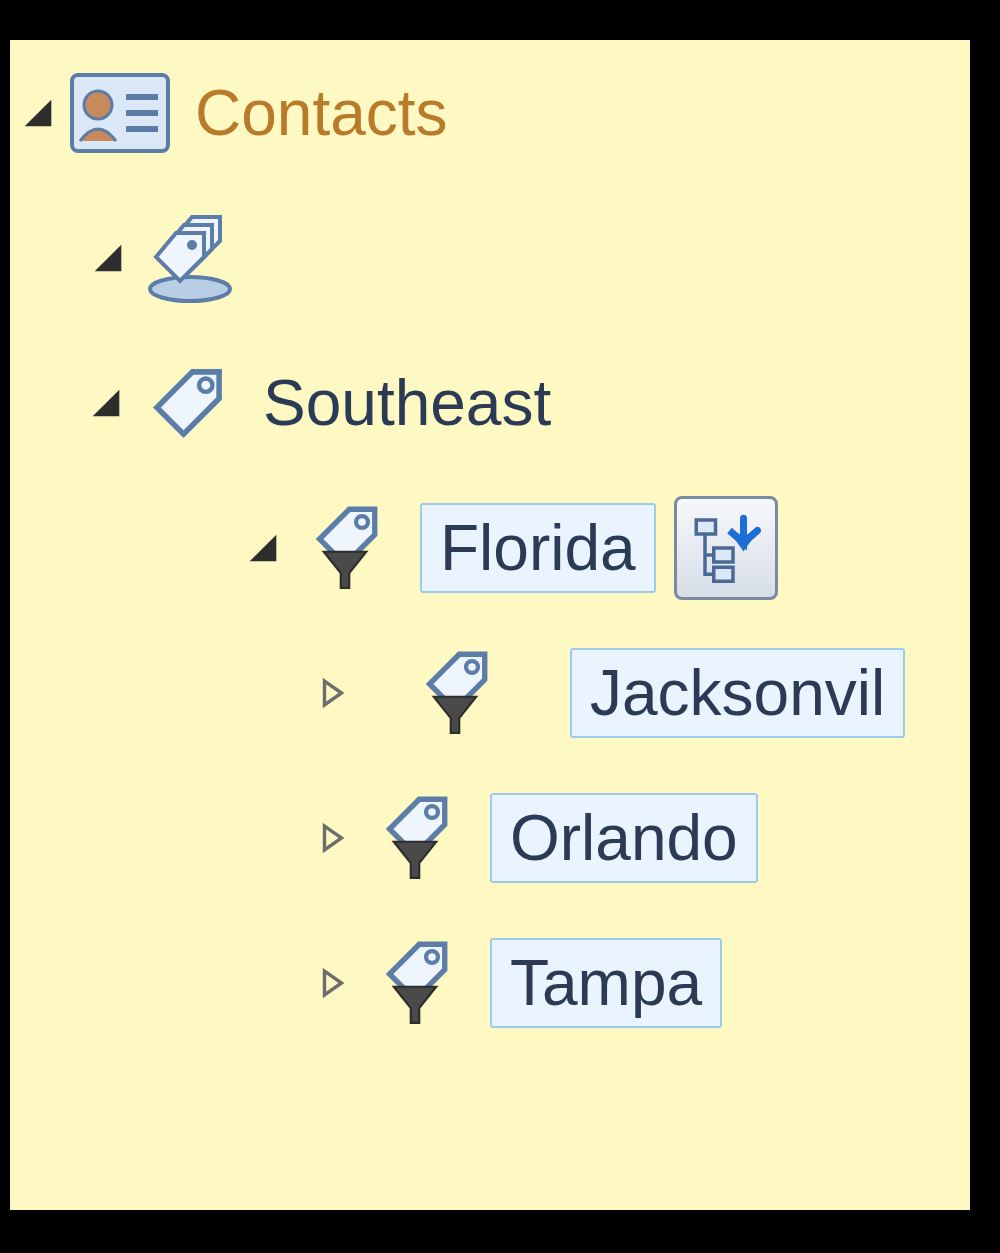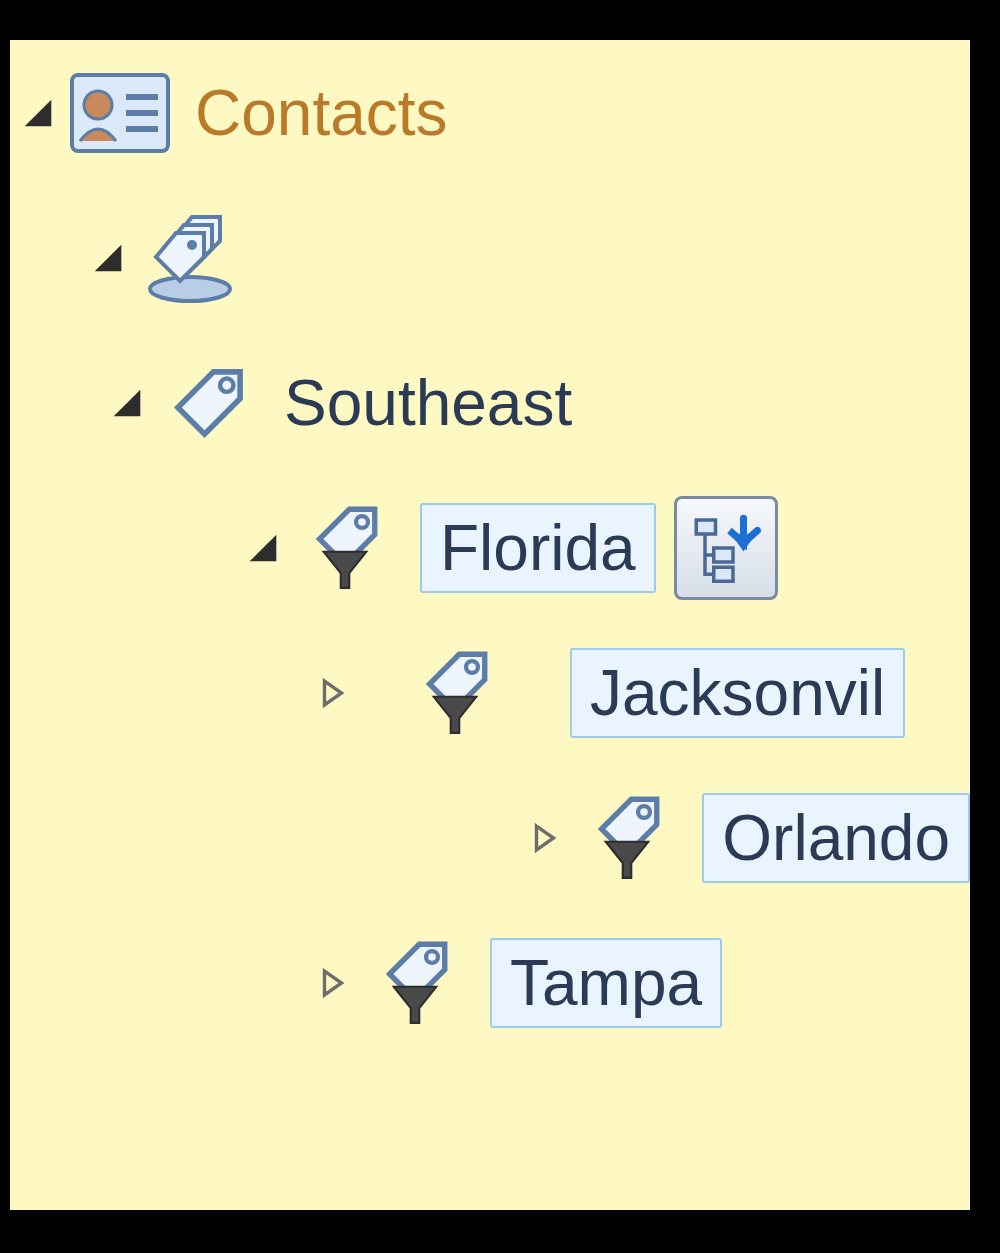--- a/index.html
+++ b/index.html
@@ -109,21 +109,21 @@
           <circle cx="28" cy="10" r="2.5" fill="#5b7da8"></circle>
         </g>
         <g transform="translate(-2,6)">
           <path d="M20 4 L34 4 L34 16 L22 28 L10 16 Z" fill="#eef5fc" stroke="#5b7da8" stroke-width="2"></path>
           <circle cx="28" cy="10" r="2.5" fill="#5b7da8"></circle>
         </g>
       </svg>
     </span>
   </div>
 
-  <div class="row" style="padding-left:89px;">
+  <div class="row" style="padding-left:68px;">
     <span class="arrow-wrap">
       <svg width="38" height="38" viewBox="0 0 20 20">
           <polygon points="3,17 17,17 17,3" fill="#2d2d2d"></polygon>
         </svg>
     </span>
     <span class="icon-wrap">
       <svg width="90" height="80" viewBox="0 0 40 36">
         <path d="M22 4 L34 4 L34 16 L18 32 L6 20 Z" fill="#eef5fc" stroke="#5b7da8" stroke-width="2.5"></path>
         <circle cx="28" cy="10" r="3" fill="none" stroke="#5b7da8" stroke-width="2"></circle>
       </svg>
@@ -166,21 +166,21 @@
     <span class="icon-wrap">
       <svg width="90" height="85" viewBox="0 0 40 40">
         <path d="M22 2 L34 2 L34 14 L20 28 L8 16 Z" fill="#eef5fc" stroke="#5b7da8" stroke-width="2.5"></path>
         <circle cx="28" cy="8" r="2.8" fill="none" stroke="#5b7da8" stroke-width="2"></circle>
         <path d="M10 22 L30 22 L22 32 L22 39 L18 39 L18 32 Z" fill="#4a4a4a" stroke="#2d2d2d" stroke-width="1"></path>
       </svg>
     </span>
     <span class="label-wrap selbox">Jacksonvil</span>
   </div>
 
-  <div class="row" style="padding-left:295px;justify-content:flex-end;">
+  <div class="row" style="padding-left:295px;">
     <span class="arrow-wrap">
       <svg width="34" height="34" viewBox="0 0 20 20">
           <polygon points="5,3 15,10 5,17" fill="none" stroke="#6d6d6d" stroke-width="2"></polygon>
         </svg>
     </span>
     <span class="icon-wrap">
       <svg width="90" height="85" viewBox="0 0 40 40">
         <path d="M22 2 L34 2 L34 14 L20 28 L8 16 Z" fill="#eef5fc" stroke="#5b7da8" stroke-width="2.5"></path>
         <circle cx="28" cy="8" r="2.8" fill="none" stroke="#5b7da8" stroke-width="2"></circle>
         <path d="M10 22 L30 22 L22 32 L22 39 L18 39 L18 32 Z" fill="#4a4a4a" stroke="#2d2d2d" stroke-width="1"></path>

